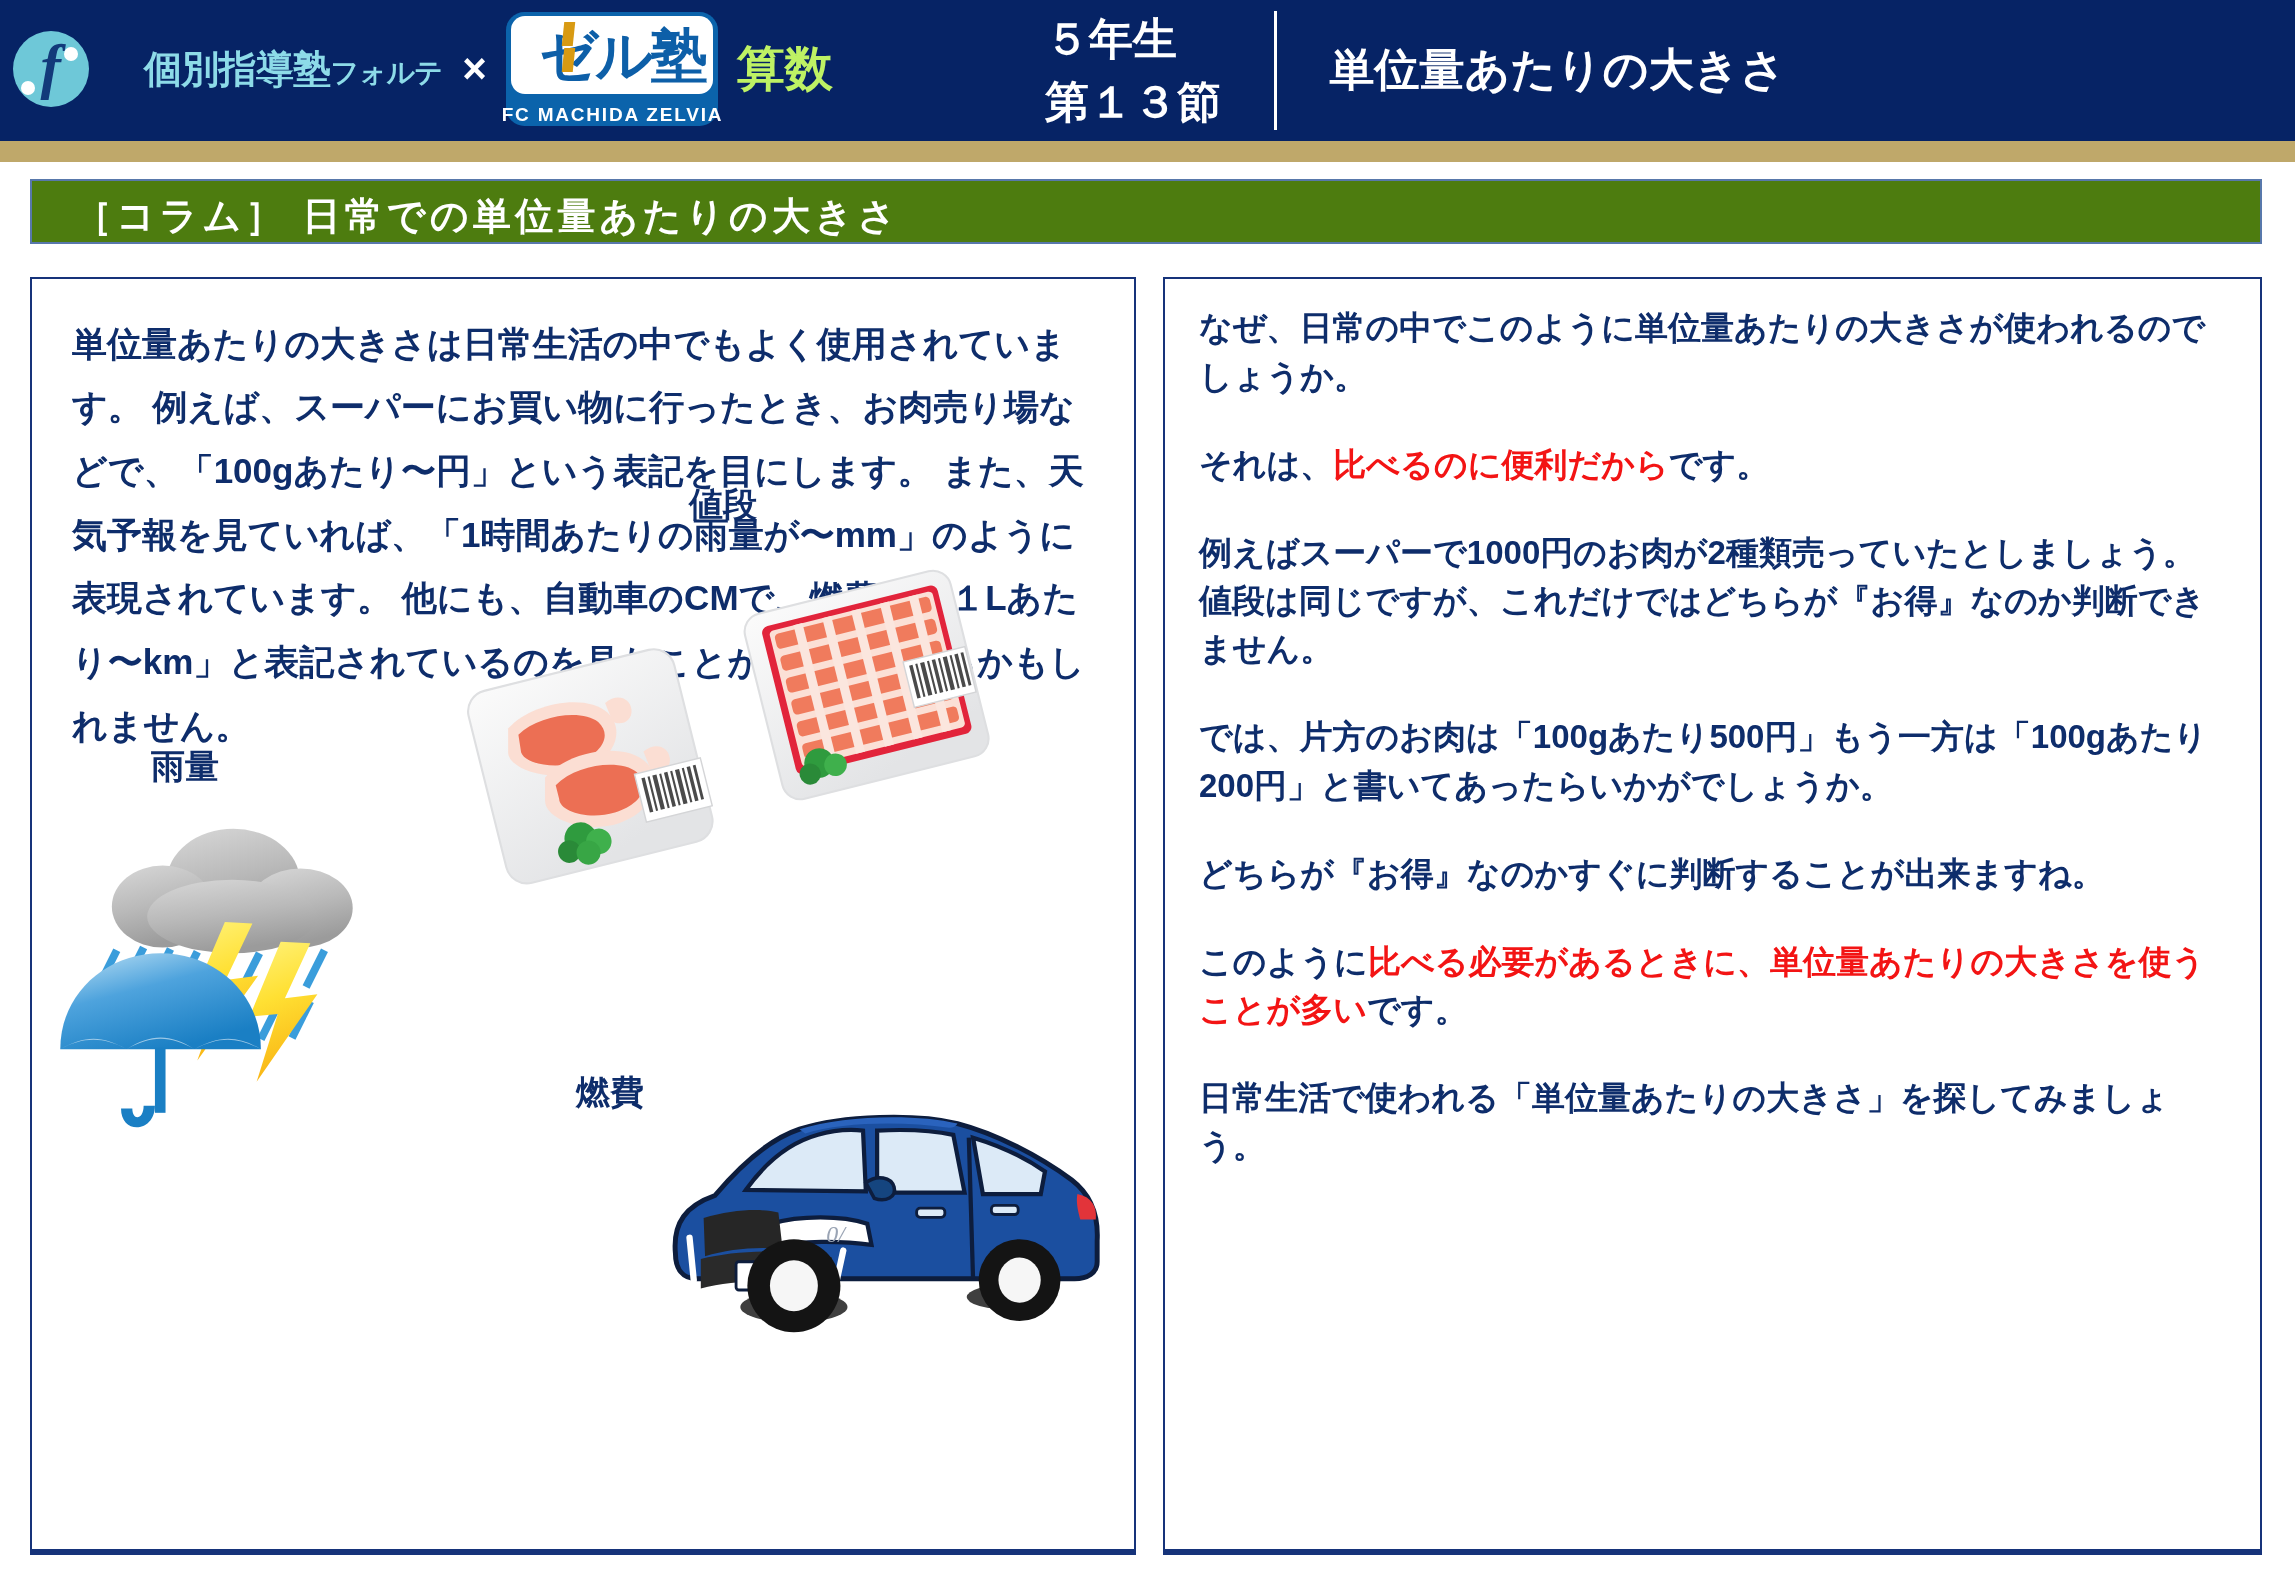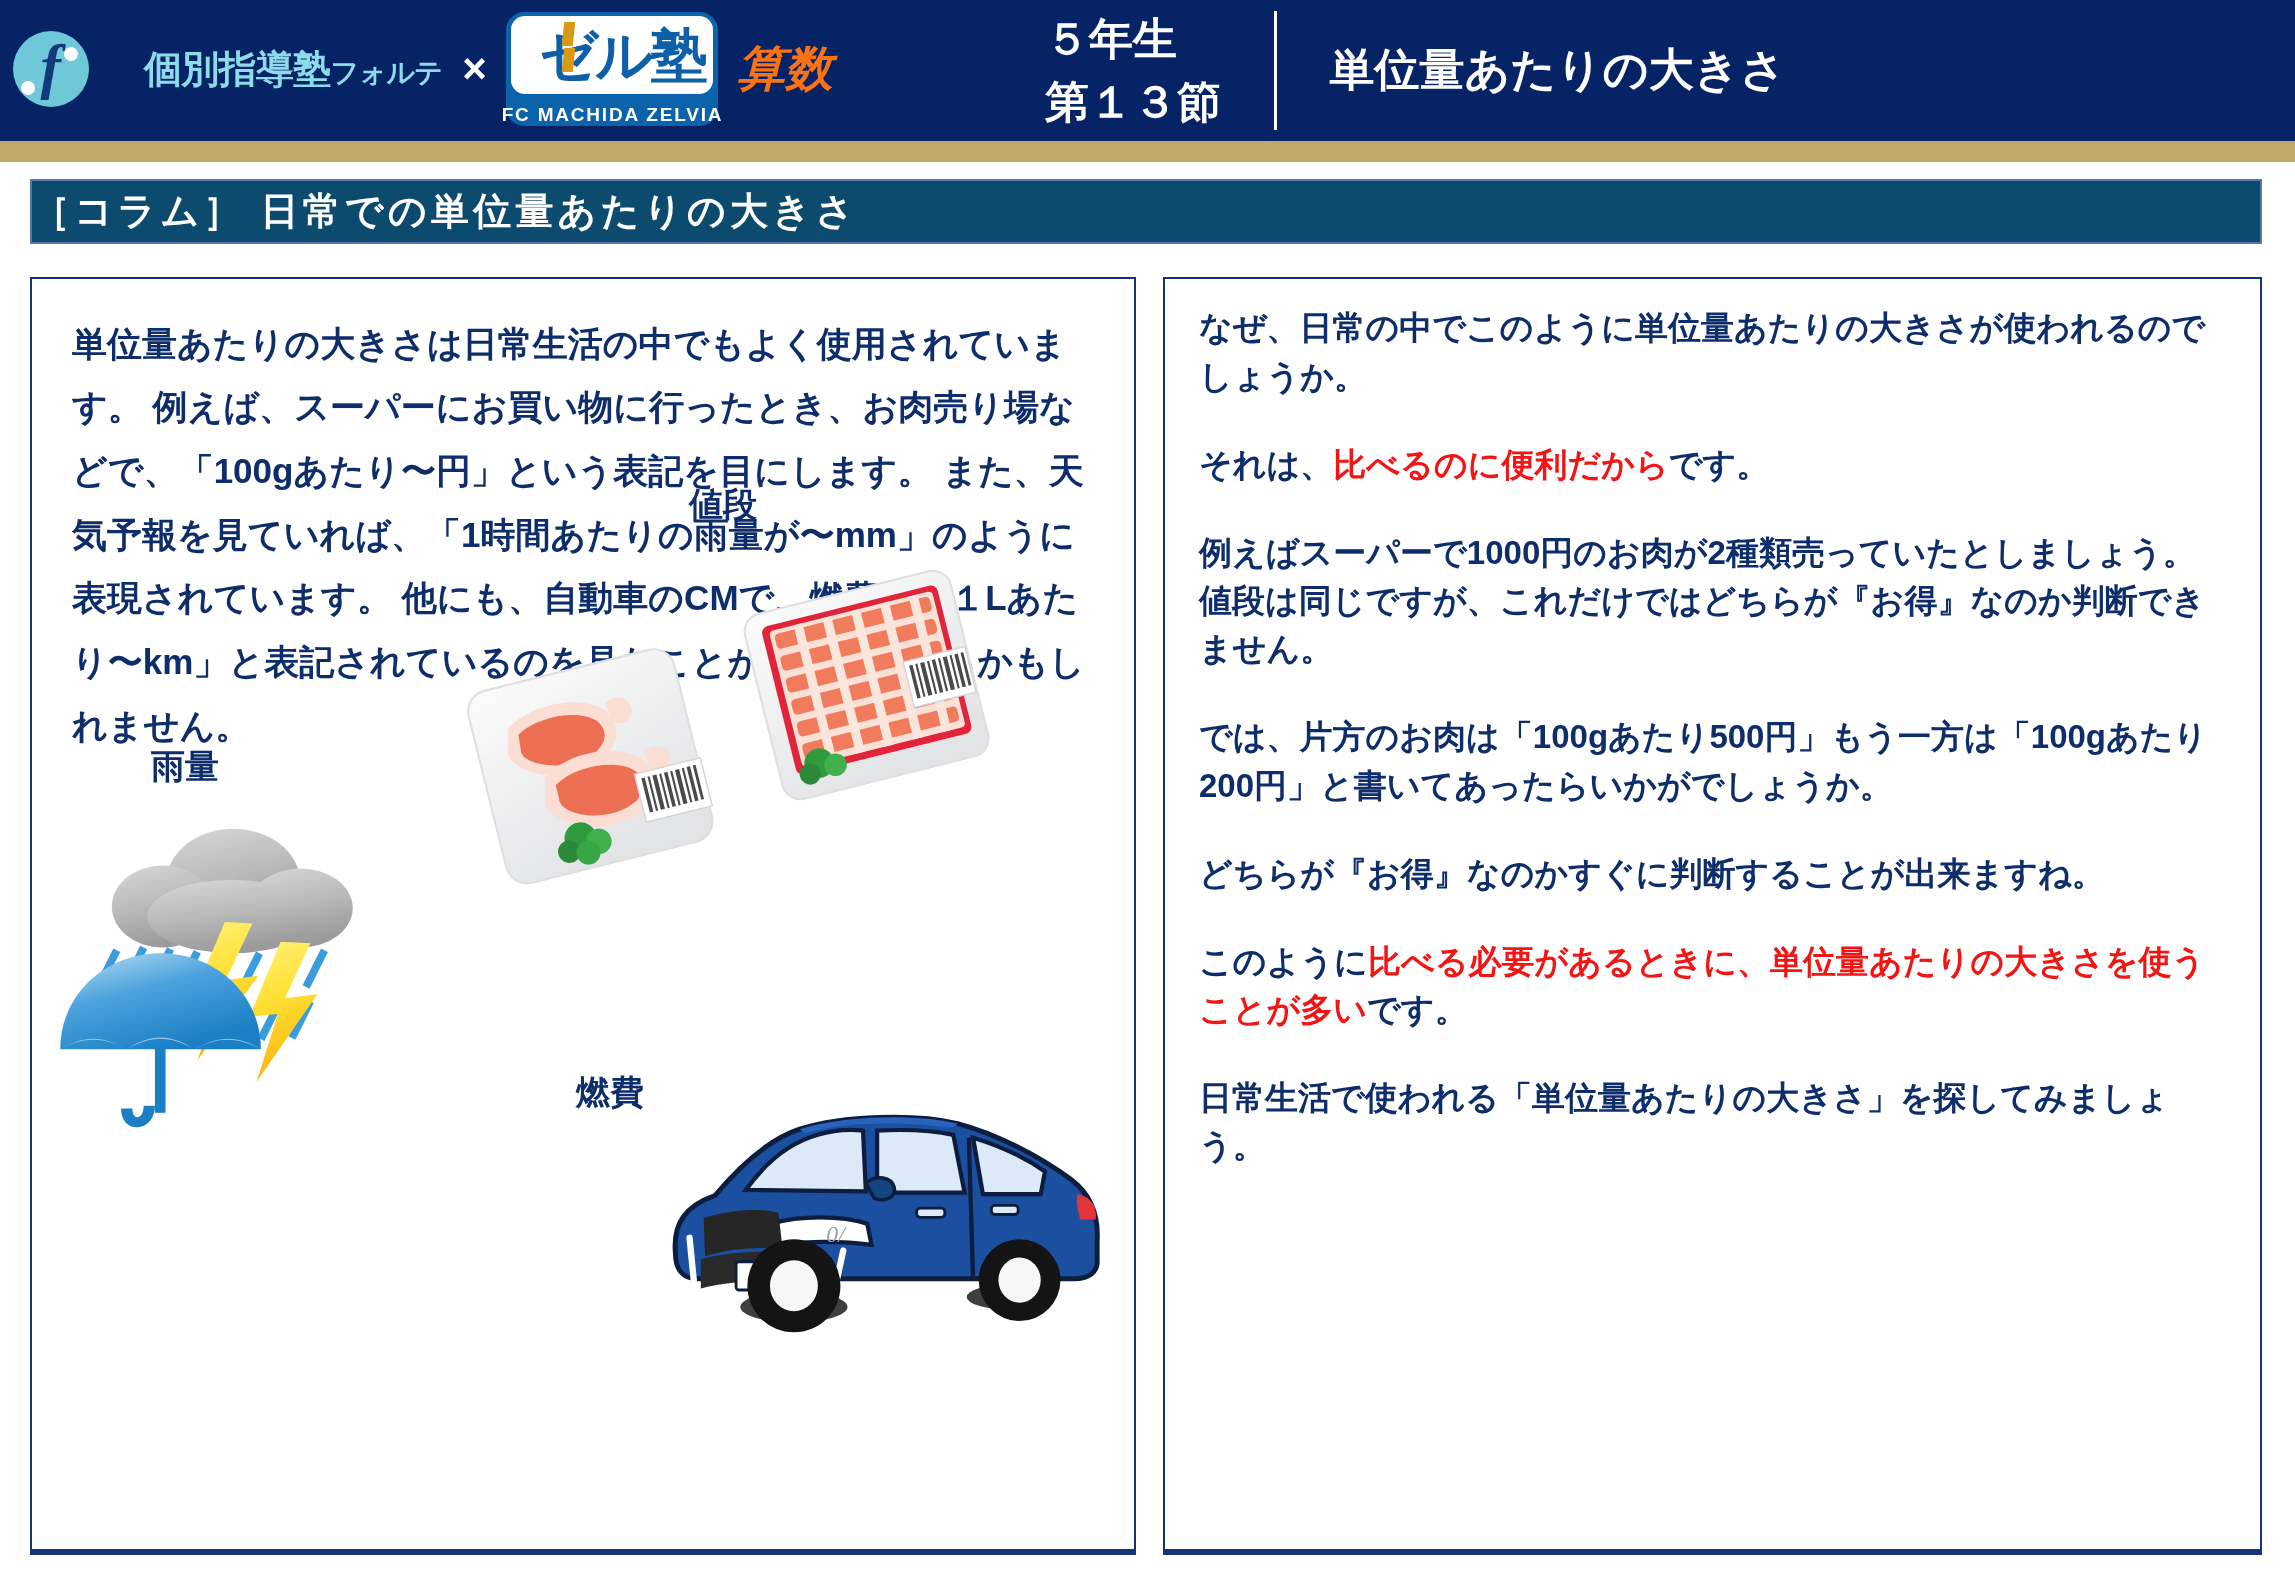--- a/index.html
+++ b/index.html
@@ -139,26 +139,25 @@
   }
   .zelvia-logo .fc-text {
     color: #ffffff;
     font-size: 19px;
     font-weight: bold;
     letter-spacing: 1.8px;
     margin-top: 10px;
     white-space: nowrap;
   }
   .sansu {
-    color: #f97316;
+    color: #bef264;
     font-size: 48px;
     font-weight: bold;
     margin-left: 7px;
     white-space: nowrap;
-    font-style: italic;
   }
 
   
   .title-block {
     position: absolute;
     left: 1045px; top: 4.2px;
     height: 133px;
     display: flex;
     align-items: center;
     gap: 37px;
@@ -202,24 +201,25 @@
     letter-spacing: 1.4px;
     margin-left: 21px;
   }
 
   
   .column-title {
     position: absolute;
     left: 30px; top: 179px;
     width: 2232px;
     height: 65px;
-    background: #0c4a6e;
+    background: #4d7c0f;
     border: 2.8px solid #5878ab;
     display: flex;
-    align-items: center;
+    align-items: flex-end;
+    padding-left: 42px;
   }
   .column-title span {
     color: #ffffff;
     font-size: 38px;
     font-weight: bold;
     letter-spacing: 4.2px;
     white-space: nowrap;
   }
 
   

